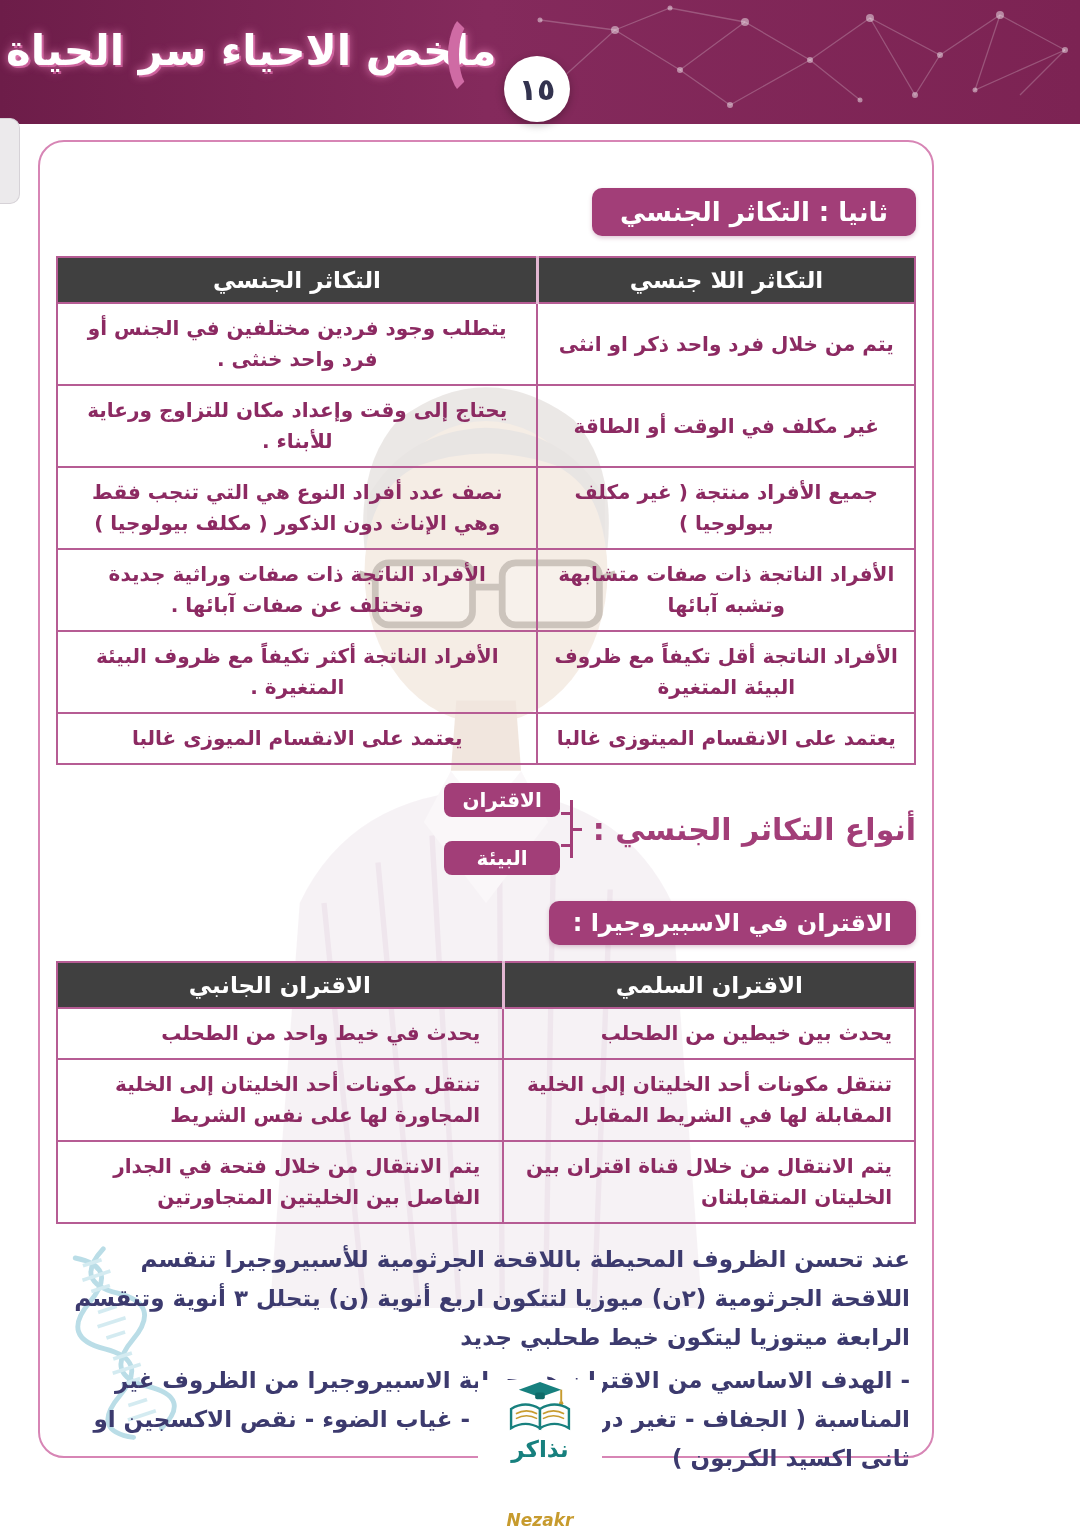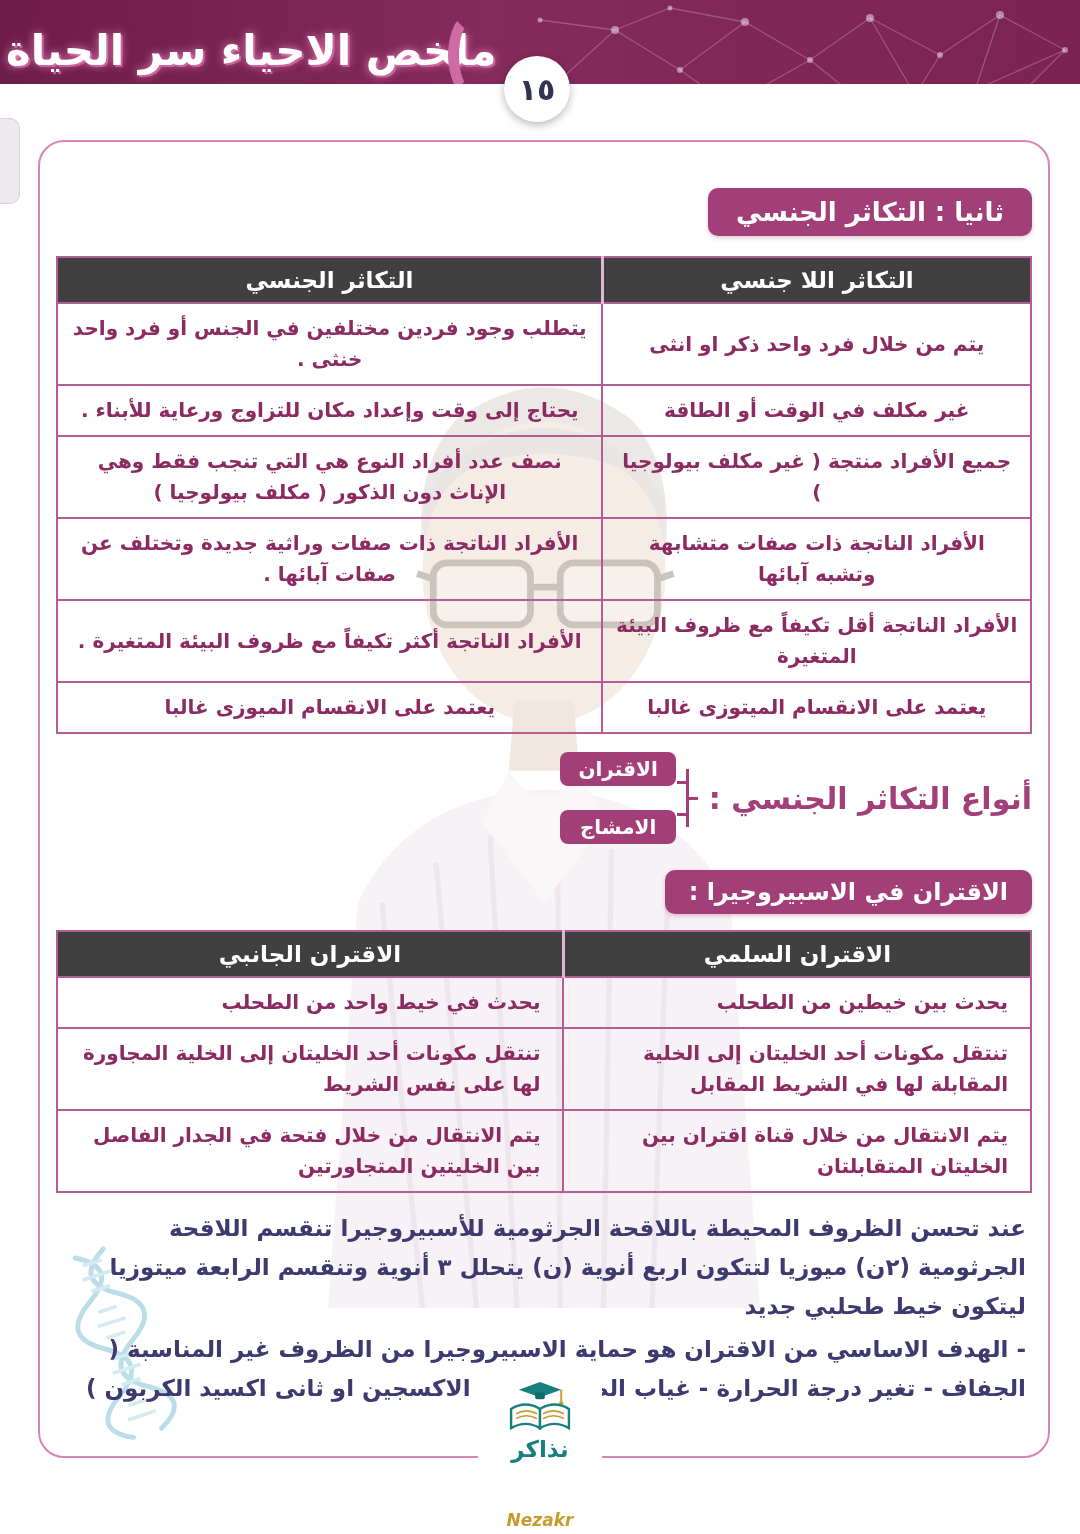--- a/index.html
+++ b/index.html
@@ -6,21 +6,21 @@
   html,body { background:#fff; }
   body {
     width:1080px; height:1534px;
     position:relative; overflow:hidden;
     direction:rtl;
     font-family:"DejaVu Sans", sans-serif;
   }
 
   
   .banner {
-    position:absolute; top:0; left:0; width:1080px; height:84px;
+    position:absolute; top:0; left:0; width:1080px; height:124px;
     background:linear-gradient(90deg,#6d1d49 0%, #842a5c 45%, #7c2353 100%);
     overflow:hidden;
   }
   .banner-pattern { position:absolute; right:0; top:0; }
   .banner-title {
     position:absolute; top:26px; left:6px;
     color:#ffffff; font-size:42px; font-weight:bold; white-space:nowrap;
     text-shadow:0 0 10px rgba(235,130,185,.95), 2px 2px 0 rgba(205,95,155,.85);
   }
   .bracket-decoration {
@@ -38,21 +38,21 @@
   }
   .side-tab {
     position:absolute; top:118px; left:0; width:20px; height:86px;
     background:#eceaec; border:1px solid #d6d2d7; border-left:none;
     border-radius:0 10px 10px 0;
   }
 
   
   .frame {
     position:absolute; top:140px; left:38px;
-    width:1012px; height:1318px;
+    width:896px; height:1318px;
     border:2px solid #d785b5; border-radius:26px;
     padding:46px 16px 0;
   }
   .frame > * { position:relative; z-index:1; }
   .frame > .watermark, .frame > .dna-decoration { z-index:0; }
 
   .watermark {
     position:absolute; top:190px; left:50%;
     transform:translateX(-50%);
     opacity:.5; pointer-events:none;
@@ -225,21 +225,21 @@
         <td>يعتمد على الانقسام الميوزى غالبا</td>
       </tr>
     </tbody>
   </table>
 
   <div class="types-row">
     <div class="types-label">أنواع التكاثر الجنسي :</div>
     <div class="types-bracket"></div>
     <div class="types-badges">
       <div class="type-badge">الاقتران</div>
-      <div class="type-badge">الامشاج</div>
+      <div class="type-badge">البيئة</div>
     </div>
   </div>
 
   <div class="sec-badge sec2-badge">الاقتران في الاسبيروجيرا :</div>
 
   <table class="t2">
     <colgroup>
         <col class="col-r">
         <col class="col-l">
       </colgroup>

